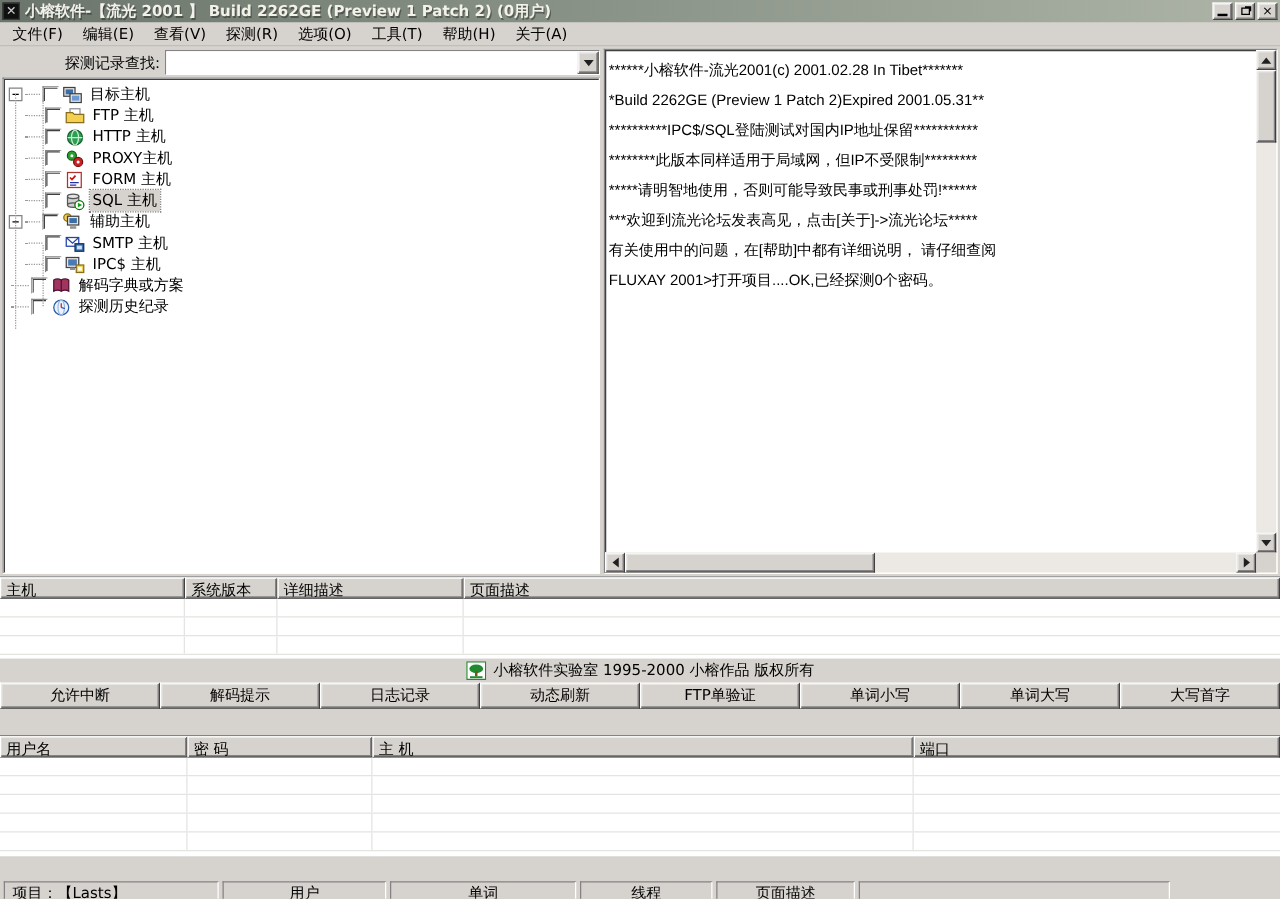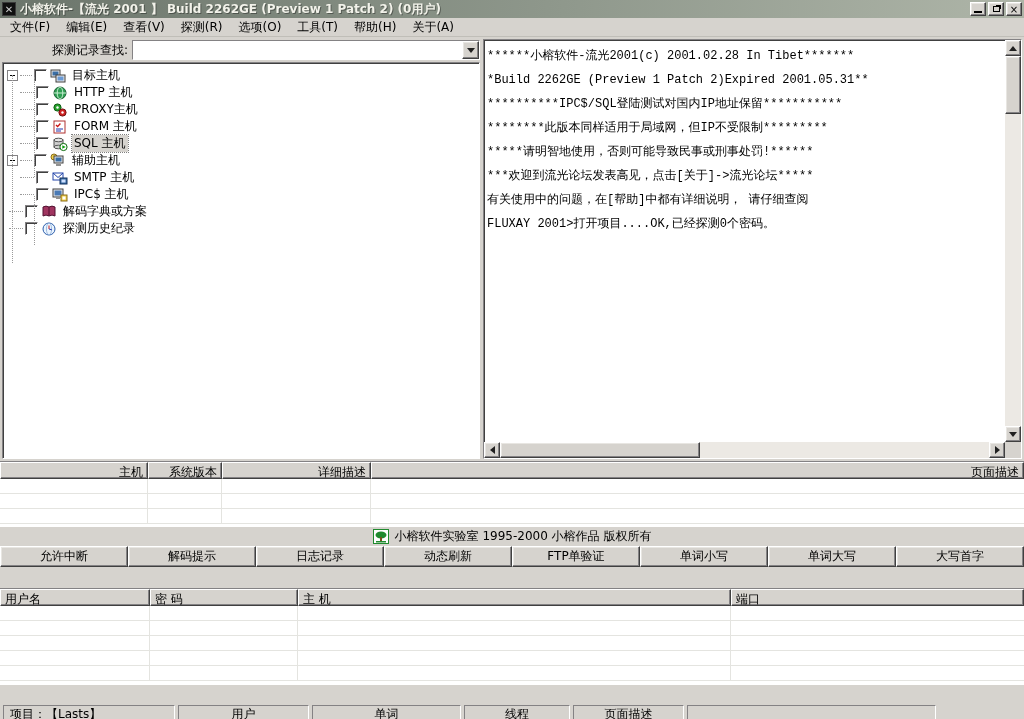--- a/index.html
+++ b/index.html
@@ -60,39 +60,39 @@
     margin-right:3px; flex:0 0 13px; }
   .ticon { width:16px; height:16px; margin-right:4px; flex:0 0 16px; }
   .tlabel { padding:0 2px; }
   .tlabel.selected { background:#d6d3ce; outline:1px dotted #808080; }
   .vguide { position:absolute; border-left:1px dotted #9a9a9a; width:0; }
   
   .rightcol { flex:1; display:flex; }
   .console-panel { flex:1; display:grid; grid-template-columns:1fr 16px;
     grid-template-rows:1fr 16px; background:#fff; }
   .console-text { overflow:hidden; padding:4px 2px 0 3px;
-    font-family:Liberation Mono, monospace; font-size:12px; }
+    font-family:Liberation Sans, sans-serif; font-size:12px; }
   .console-text div { line-height:24px; white-space:pre; }
   .vscroll { background:#ece9e4; display:flex; flex-direction:column; align-items:stretch; }
   .hscroll { background:#ece9e4; display:flex; align-items:stretch; }
   .sbtn { width:16px; height:16px; flex:0 0 16px; display:flex; align-items:center; justify-content:center; }
   .vthumb { height:58px; flex:0 0 58px; }
   .hthumb { width:200px; flex:0 0 200px; }
   .sfill { flex:1; }
   .scorner { background:#d6d3ce; }
   
   .listview { background:#fff; border-top:1px solid #848284; }
   .lv-head { display:flex; height:17px; background:#d6d3ce; }
   .lv-h { border:1px solid; border-color:#ffffff #404040 #404040 #ffffff;
     box-shadow:inset -1px -1px 0 #848284; padding:1px 4px; white-space:nowrap;
     overflow:hidden; background:#d6d3ce; }
   .lv-body { background:#fff; }
   .lv-row { display:flex; height:15px; border-bottom:1px solid #e4e4e0; }
   .lv-cell { border-right:1px solid #e4e4e0; height:100%; }
-  .upper-table { flex:0 0 66px;text-align:right; }
+  .upper-table { flex:0 0 66px; }
   .lower-table { flex:0 0 97px; }
   
   .copybar { flex:0 0 19px; display:flex; align-items:center; justify-content:center;
     gap:6px; background:#d6d3ce; }
   .copy-icon { width:16px; height:15px; }
   
   .togglerows { flex:0 0 42px; display:flex; flex-direction:column; }
   .trowbtns { display:flex; height:21px; }
   .tbtn { flex:1; display:flex; align-items:center; justify-content:center;
     white-space:nowrap; overflow:hidden; font-size:12px; }
@@ -163,20 +163,30 @@
         <span class="ticon"><svg width="16" height="16">
               <rect x="1" y="2" width="9" height="7" fill="#e8e8e8" stroke="#404040"></rect>
               <rect x="2.5" y="3.5" width="6" height="4" fill="#3a6ea5"></rect>
               <rect x="6" y="7" width="9" height="7" fill="#e8e8e8" stroke="#404040"></rect>
               <rect x="7.5" y="8.5" width="6" height="4" fill="#6a9ad5"></rect>
             </svg></span>
         <span class="tlabel">目标主机</span>
       </div>
 
 
+      <div class="trow">
+        <span class="indent-spacer"></span>
+          <span class="stub"></span>
+        <span class="cb"></span>
+        <span class="ticon"><svg width="16" height="16">
+              <rect x="4" y="2" width="8" height="5" fill="#fff" stroke="#909090"></rect>
+              <path d="M1 5 h5 l1.5 1.5 H15 V13 H1 z" fill="#f3d04f" stroke="#8a6d1a"></path>
+            </svg></span>
+        <span class="tlabel">FTP  主机</span>
+      </div>
 
       <div class="trow">
         <span class="indent-spacer"></span>
           <span class="stub"></span>
         <span class="cb"></span>
         <span class="ticon"><svg width="16" height="16">
               <circle cx="8" cy="8" r="6" fill="#2e9e52" stroke="#135f2d"></circle>
               <ellipse cx="8" cy="8" rx="2.8" ry="6" fill="none" stroke="#c8eed2"></ellipse>
               <line x1="2" y1="8" x2="14" y2="8" stroke="#c8eed2"></line>
             </svg></span>

